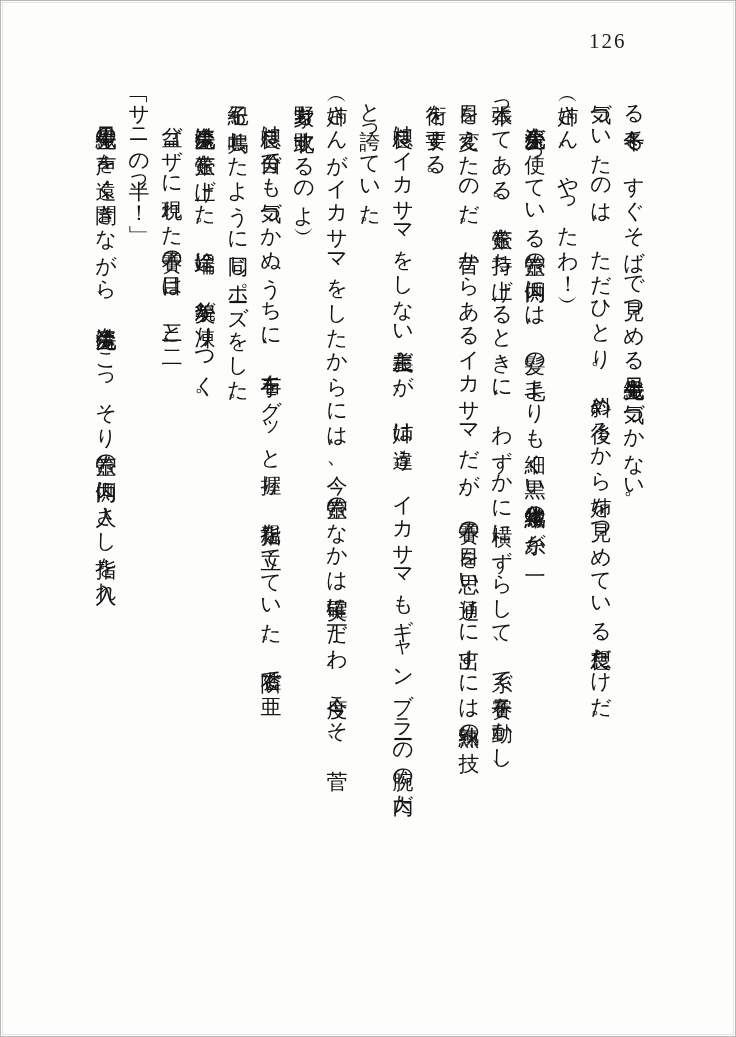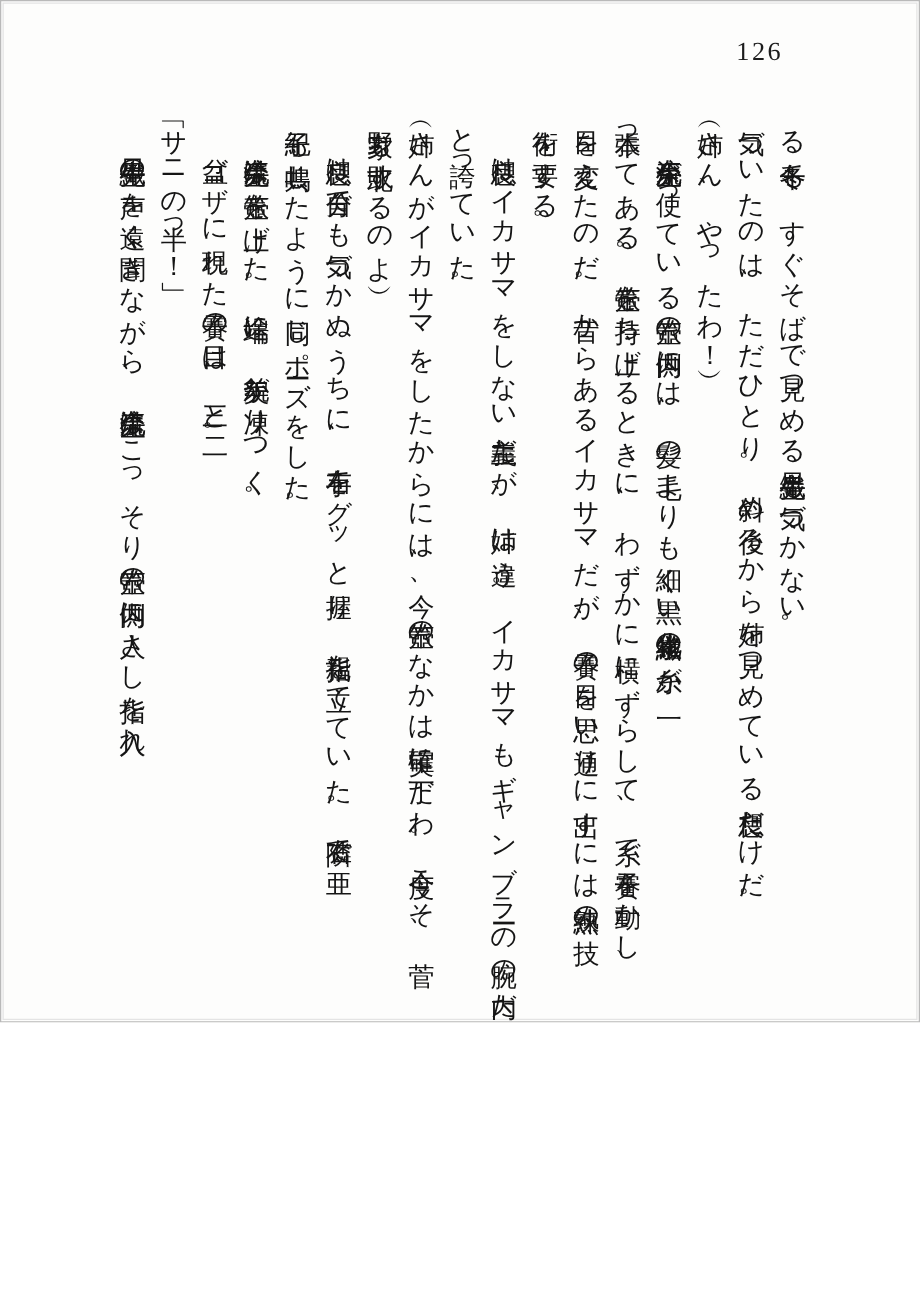--- a/index.html
+++ b/index.html
@@ -3,21 +3,21 @@
 <meta charset="utf-8">
 <style>
   html, body {
     margin: 0;
     padding: 0;
     background: #ffffff;
   }
   .page {
     position: relative;
     width: 736px;
-    height: 818px;
+    height: 1037px;
     background: #fdfdfc;
     box-sizing: border-box;
     border: 1px solid #b9b9b9;
     outline: 1px solid #e4e4e4;
     outline-offset: -3px;
     overflow: hidden;
     font-family: "Liberation Serif", "DejaVu Serif", serif;
     color: #151515;
   }
   .page-number {

